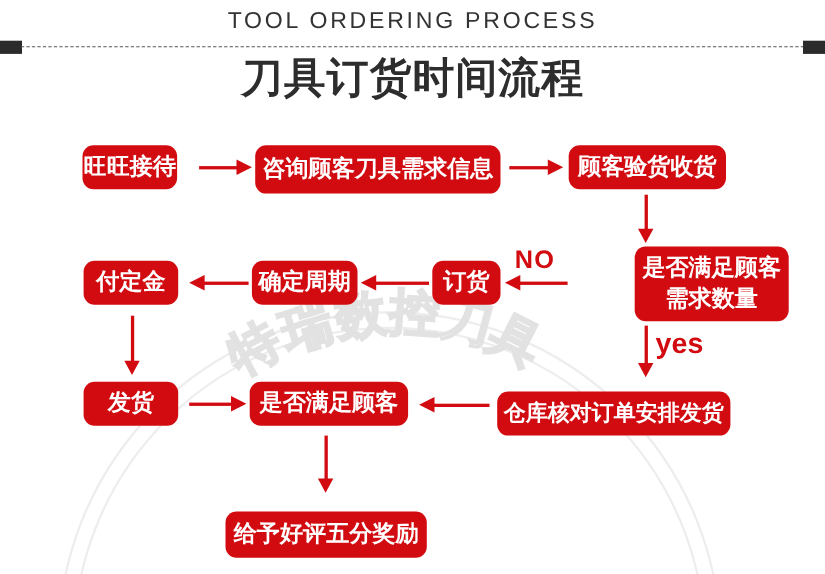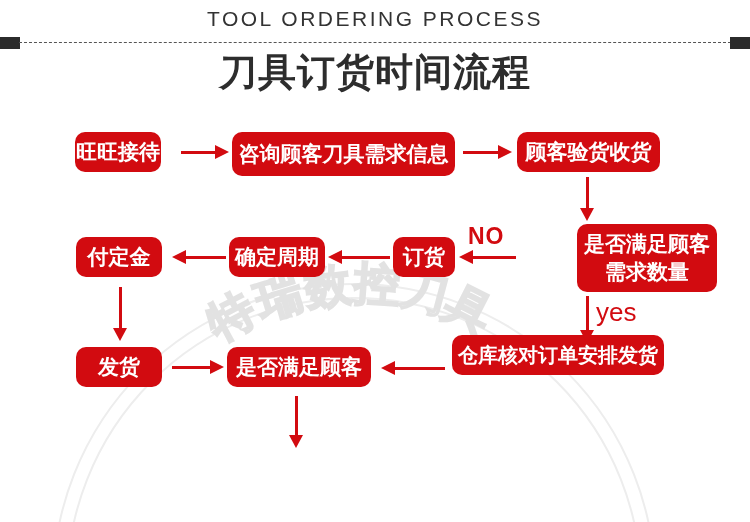--- a/index.html
+++ b/index.html
@@ -54,21 +54,21 @@
   .ar.h.right .shaft { left:0; right:12px; }
   .ar.h.right .head  { right:0; top:0; border-top:7px solid transparent; border-bottom:7px solid transparent; border-left:14px solid var(--accent,#d20b10); }
   .ar.h.left .shaft { left:12px; right:0; }
   .ar.h.left .head  { left:0; top:0; border-top:7px solid transparent; border-bottom:7px solid transparent; border-right:14px solid var(--accent,#d20b10); }
   .ar.v { width:14px; }
   .ar.v .shaft { left:6px; width:3px; top:0; bottom:12px; }
   .ar.v.down .head { bottom:0; left:0; border-left:7px solid transparent; border-right:7px solid transparent; border-top:13px solid var(--accent,#d20b10); }
   
   .branch-label { position:absolute; color:var(--accent,#d20b10); z-index:2; }
   .branch-label.no  { left:468px; top:223px; font-size:23px; font-weight:bold; letter-spacing:1px; }
-  .branch-label.yes { left:596px; top:297px; font-size:26px; font-weight:400; }
+  .branch-label.yes { left:596px; top:297px; font-size:26px; font-weight:700; }
 </style>
 </head>
 <body>
 
 <div class="stage">
 
   <div class="subtitle">TOOL ORDERING PROCESS</div>
   <div class="divider-cap left"></div>
   <div class="divider"></div>
   <div class="divider-cap right"></div>
@@ -90,22 +90,23 @@
   <div class="node" style="left:541px; top:224px; width:140px; height:68px;margin-left:36px;">
     <div>是否满足顾客</div>
     <div>需求数量</div>
   </div>
   <div class="node" style="left:229px; top:237px; width:96px; height:40px;">确定周期</div>
   <div class="node" style="left:393px; top:237px; width:62px; height:40px;">订货</div>
   <div class="node" style="left:76px;  top:237px; width:86px; height:40px;">付定金</div>
 
   <div class="node" style="left:76px;  top:347px; width:86px;  height:40px;">发货</div>
   <div class="node" style="left:227px; top:347px; width:144px; height:40px;">是否满足顾客</div>
-  <div class="node small-font" style="left:452px; top:335px; width:212px; height:40px;">仓库核对订单安排发货</div>
+  <div class="node small-font" style="left:452px; top:356px; width:212px; height:40px;">仓库核对订单安排发货</div>
 
+  <div class="node" style="left:205px; top:465px; width:183px; height:42px;">给予好评五分奖励</div>
 
   <div class="ar h right" style="left:181px; top:145px; width:48px;">
       <div class="shaft"></div>
       <div class="head"></div>
     </div>
   <div class="ar h right" style="left:463px; top:145px; width:49px;">
       <div class="shaft"></div>
       <div class="head"></div>
     </div>
   <div class="ar h left" style="left:459px; top:250px; width:57px;">

